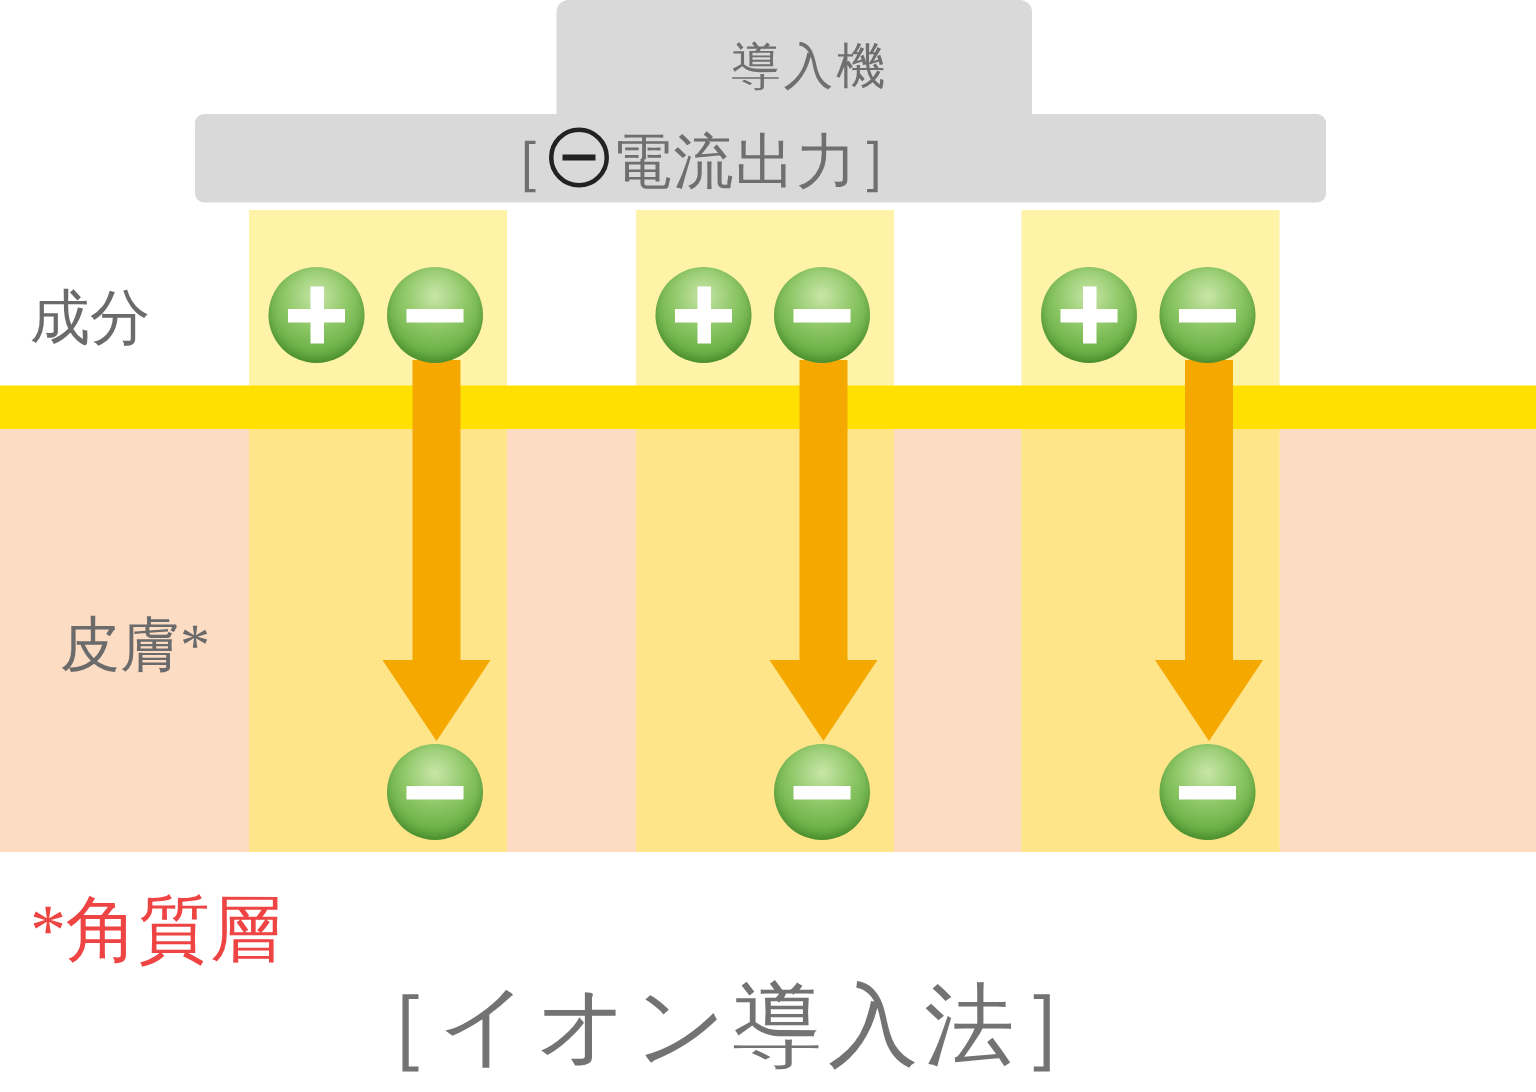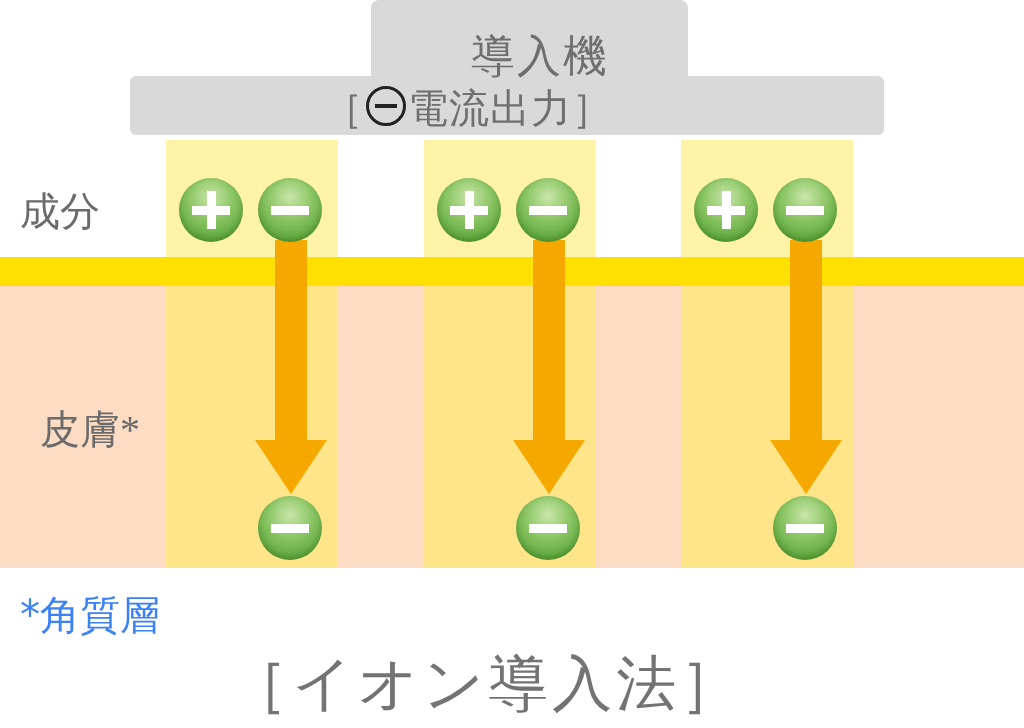--- a/index.html
+++ b/index.html
@@ -2,37 +2,37 @@
 <html><head>
 <meta charset="utf-8">
 <style>
   html, body { margin:0; padding:0; }
   body { width:1024px; height:728px; position:relative; background:#ffffff; overflow:hidden;
          font-family: "DejaVu Sans", "Liberation Sans", sans-serif; color:#6b6b6b; }
   .abs { position:absolute; }
   .device-top { left:371px; top:0; width:317px; height:82px; background:#d9d9d9; border-radius:0 0 0 0; }
   .device-top.rounded { border-top-left-radius:8px; border-top-right-radius:8px; }
   .device-bar { left:130px; top:76px; width:754px; height:59px; background:#d9d9d9; border-radius:6px; }
-  .device-title { left:371px; top:26px; width:338px; text-align:center; font-size:44px; line-height:60px; color:#6f6f6f; letter-spacing:2px; }
+  .device-title { left:371px; top:14px; width:338px; text-align:center; font-size:33px; line-height:60px; color:#6f6f6f; letter-spacing:2px; }
   .device-sub { left:130px; top:80px; width:676px; text-align:center; font-size:40px; line-height:56px; color:#6f6f6f; letter-spacing:1px; }
   .minus-circle { display:inline-block; width:34px; height:34px; border:3px solid #222; border-radius:50%; position:relative; vertical-align:-4px; margin:0 2px; }
   .minus-circle::after { content:""; position:absolute; left:6px; right:6px; top:15px; height:4px; background:#222; }
   .skin { left:0; top:286px; width:1024px; height:282px; background:#fddcc4; }
   .col { top:140px; width:172px; height:428px; background:#fff3a8; }
   .col-skin { width:172px; height:282px; top:286px; background:#ffe58a; }
   .band { left:0; top:257px; width:1024px; height:29px; background:#ffe000; }
   .label { font-size:40px; color:#6b6b6b;font-family:Liberation Serif, serif; }
   .ion { width:64px; height:64px; border-radius:50%;
          background: radial-gradient(circle at 50% 30%, #c9e6a8 0%, #8cc665 40%, #5ea83c 80%, #4f9632 100%);
          box-shadow: inset 0 -3px 6px rgba(40,90,20,0.35); }
   .ion .h { position:absolute; left:13px; right:13px; top:28px; height:9px; background:#fff; }
   .ion .v { position:absolute; top:13px; bottom:13px; left:28px; width:9px; background:#fff; }
   .shaft { width:32px; background:#f5a800; }
   .head { width:0; height:0; border-left:36px solid transparent; border-right:36px solid transparent; border-top:54px solid #f5a800; }
-  .footnote { left:20px; top:588px; font-size:40px; color:#3b82f6; }
+  .footnote { left:20px; top:588px; font-size:48px; color:#ef4444;font-family:Liberation Serif, serif; }
   .title { left:228px; top:644px; font-size:60px; color:#737373; letter-spacing:4px; }
 </style>
 </head>
 <body>
 
 <div class="abs skin"></div>
 
 <div class="abs col" style="left:166px"></div>
 <div class="abs col" style="left:424px"></div>
 <div class="abs col" style="left:681px"></div>

